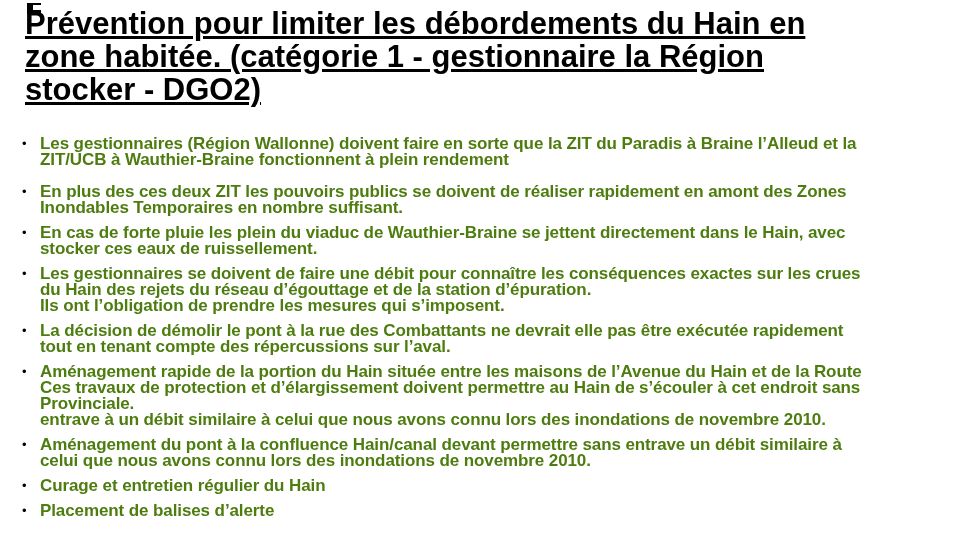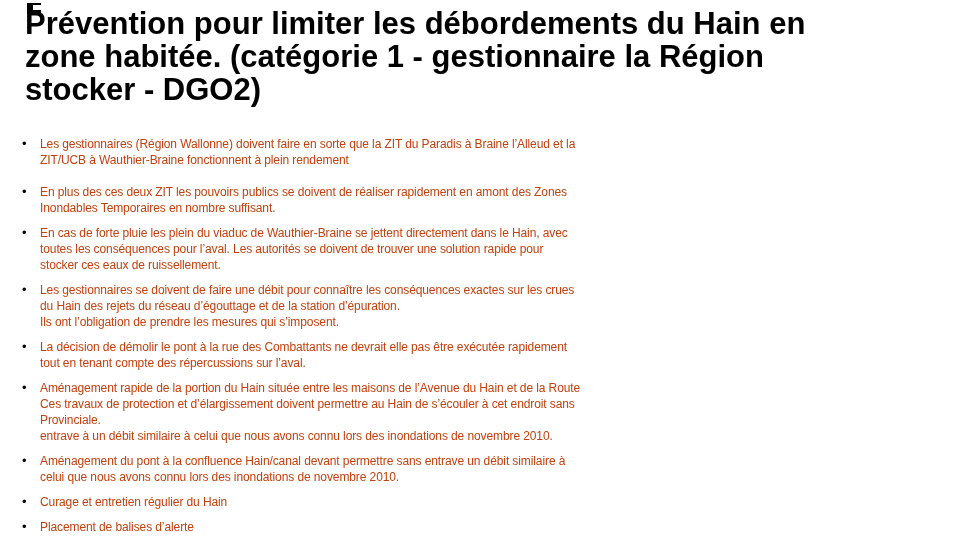--- a/index.html
+++ b/index.html
@@ -29,21 +29,21 @@
   .title {
     position: absolute;
     left: 25px; top: 7px;
     margin: 0;
     font-size: 31px;
     line-height: 33px;
     font-weight: 700;
     letter-spacing: 0px;
     color: #000000;
   }
-  .title .tl { display: block; white-space: nowrap; }
+  .title .tl { display: block; white-space: nowrap; text-decoration: underline; }
 
   .bullets {
     position: absolute;
     left: 22px; top: 136px;
     width: 930px;
     margin: 0; padding: 0;
     list-style: none;
   }
   .bullets li {
     display: flex;
@@ -52,24 +52,25 @@
   }
   .bullets li:first-child { margin-bottom: 16px; }
   .dot {
     flex: 0 0 18px;
     width: 18px;
     font-size: 13px;
     line-height: 16px;
     color: #000000;
   }
   .btext {
-    font-size: 12px;
+    font-size: 17px;
     line-height: 16px;
     letter-spacing: -0.1px;
-    color: #c2410c;
+    color: #4d7c0f;
+    font-weight: bold;
   }
   .btext .bl { display: block; white-space: nowrap; }
 </style>
 </head>
 <body>
 
 <div class="slide">
 
   <div class="corner-artifact">
     <div class="notch"></div>
@@ -96,21 +97,20 @@
       <span class="btext">
         <span class="bl">En plus des ces deux ZIT les pouvoirs publics se doivent de réaliser rapidement en amont des Zones</span>
         <span class="bl">Inondables Temporaires en nombre suffisant.</span>
       </span>
     </li>
 
     <li>
       <span class="dot">•</span>
       <span class="btext">
         <span class="bl">En cas de forte pluie les plein du viaduc de Wauthier-Braine se jettent directement dans le Hain, avec</span>
-        <span class="bl">toutes les conséquences pour l’aval. Les autorités se doivent de trouver une solution rapide pour</span>
         <span class="bl">stocker ces eaux de ruissellement.</span>
       </span>
     </li>
 
     <li>
       <span class="dot">•</span>
       <span class="btext">
         <span class="bl">Les gestionnaires se doivent de faire une débit pour connaître les conséquences exactes sur les crues</span>
         <span class="bl">du Hain des rejets du réseau d’égouttage et de la station d’épuration.</span>
         <span class="bl">Ils ont l’obligation de prendre les mesures qui s’imposent.</span>

